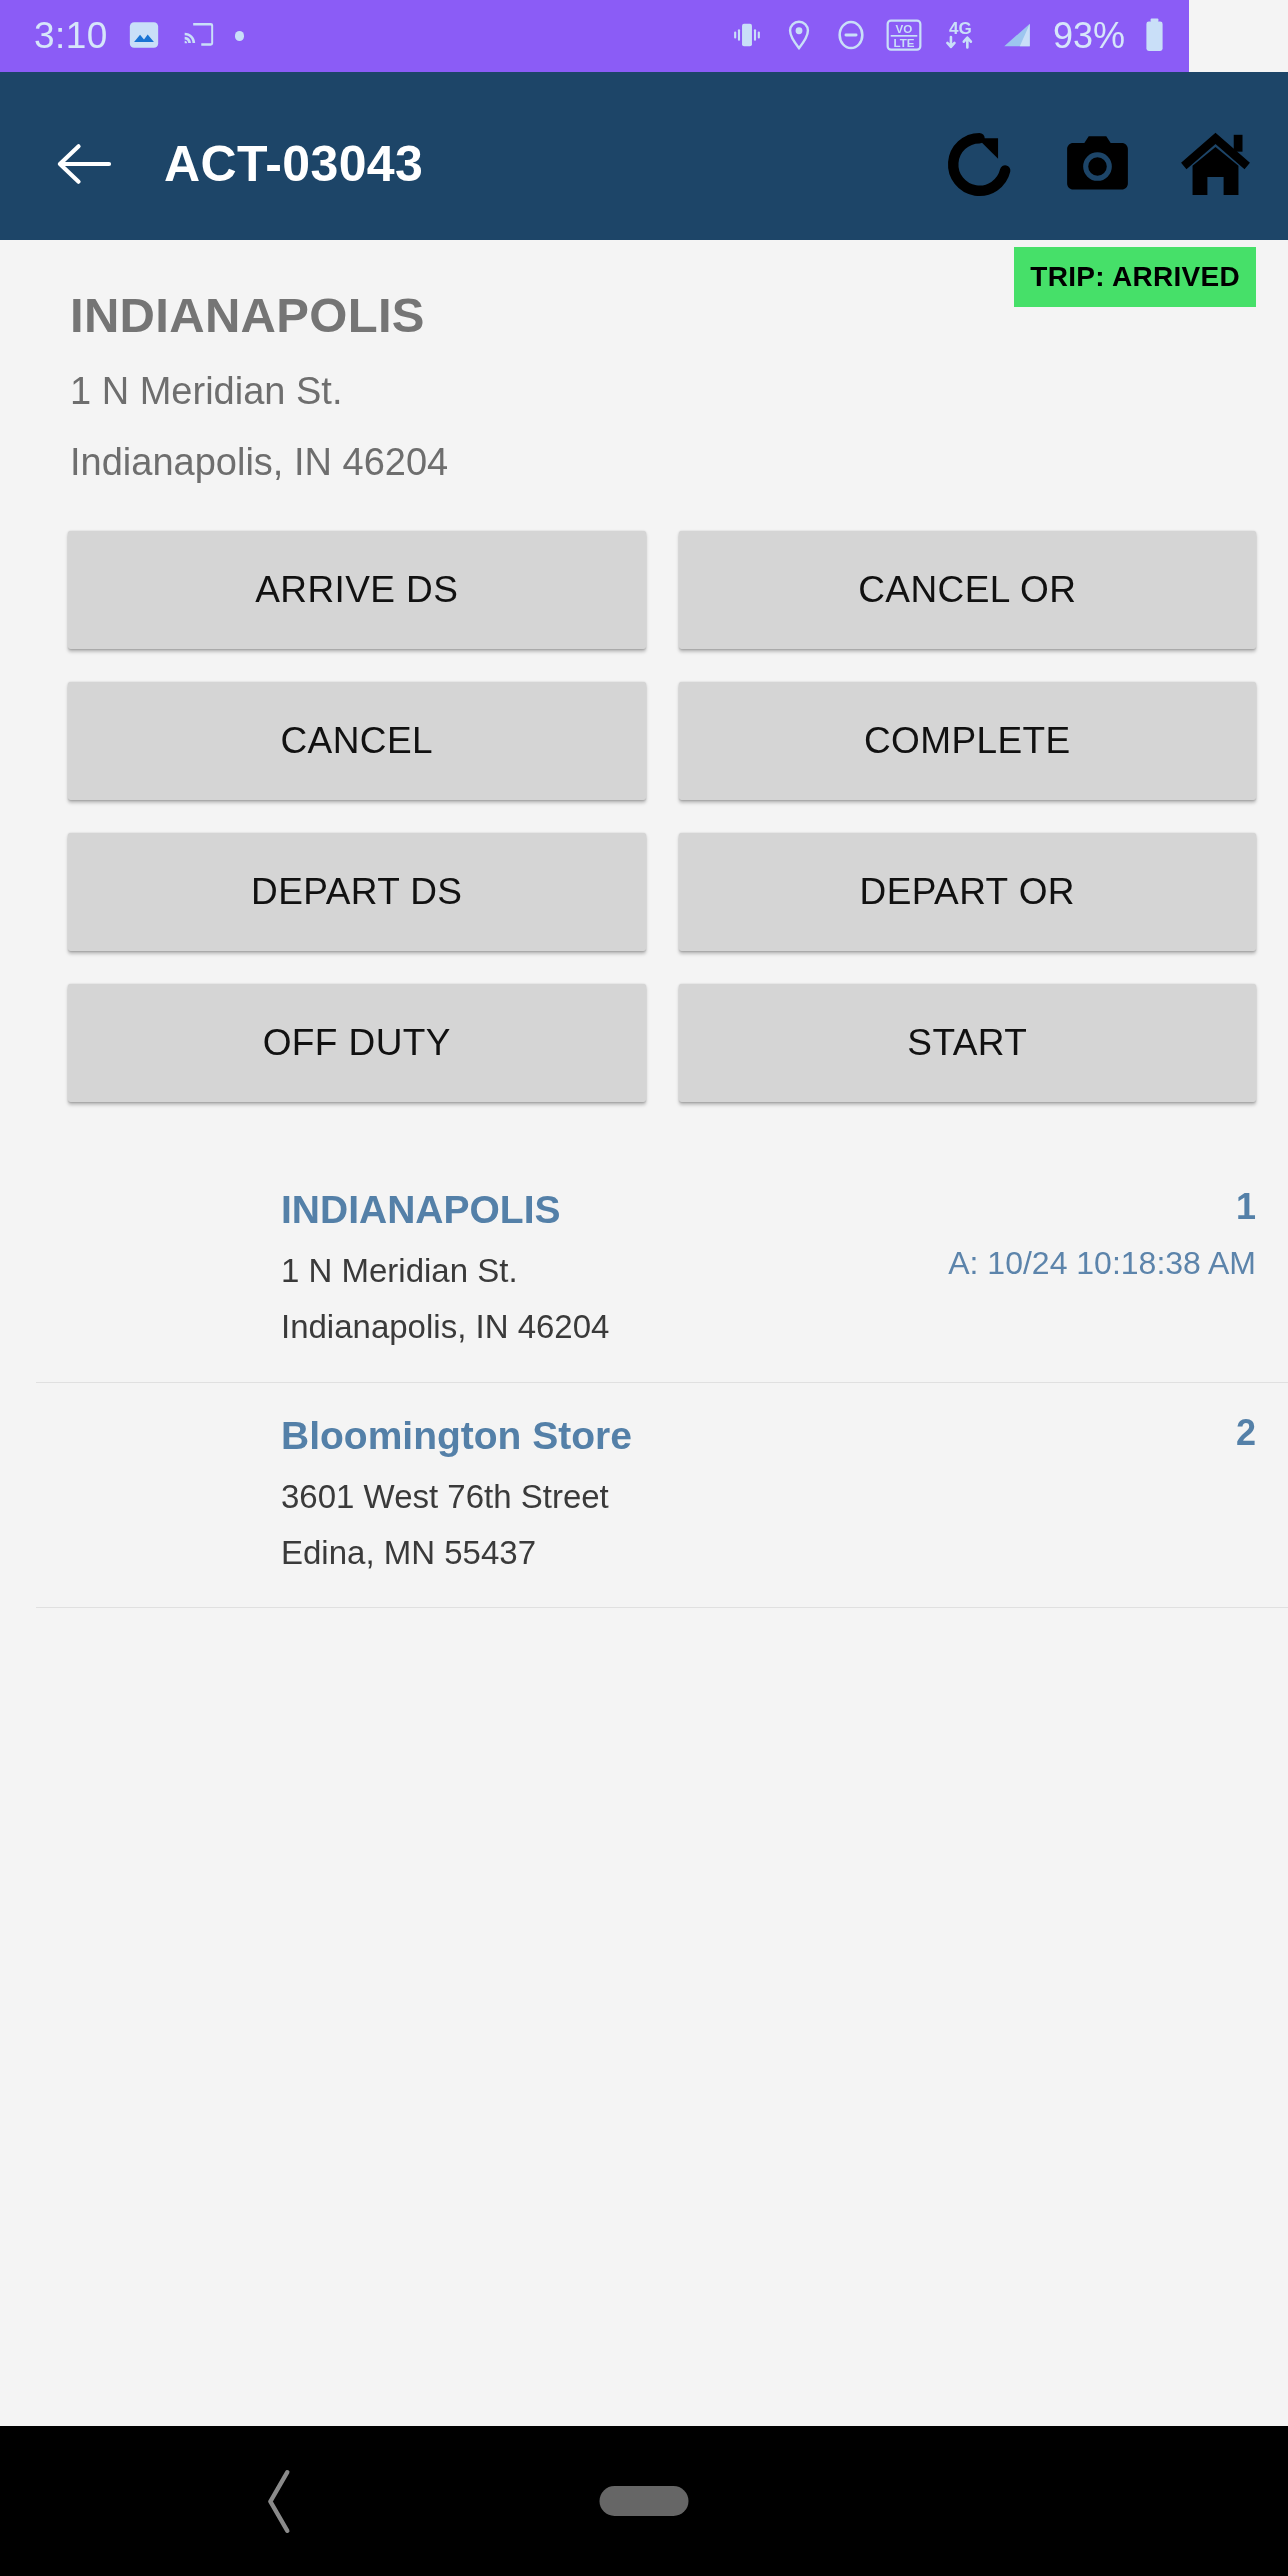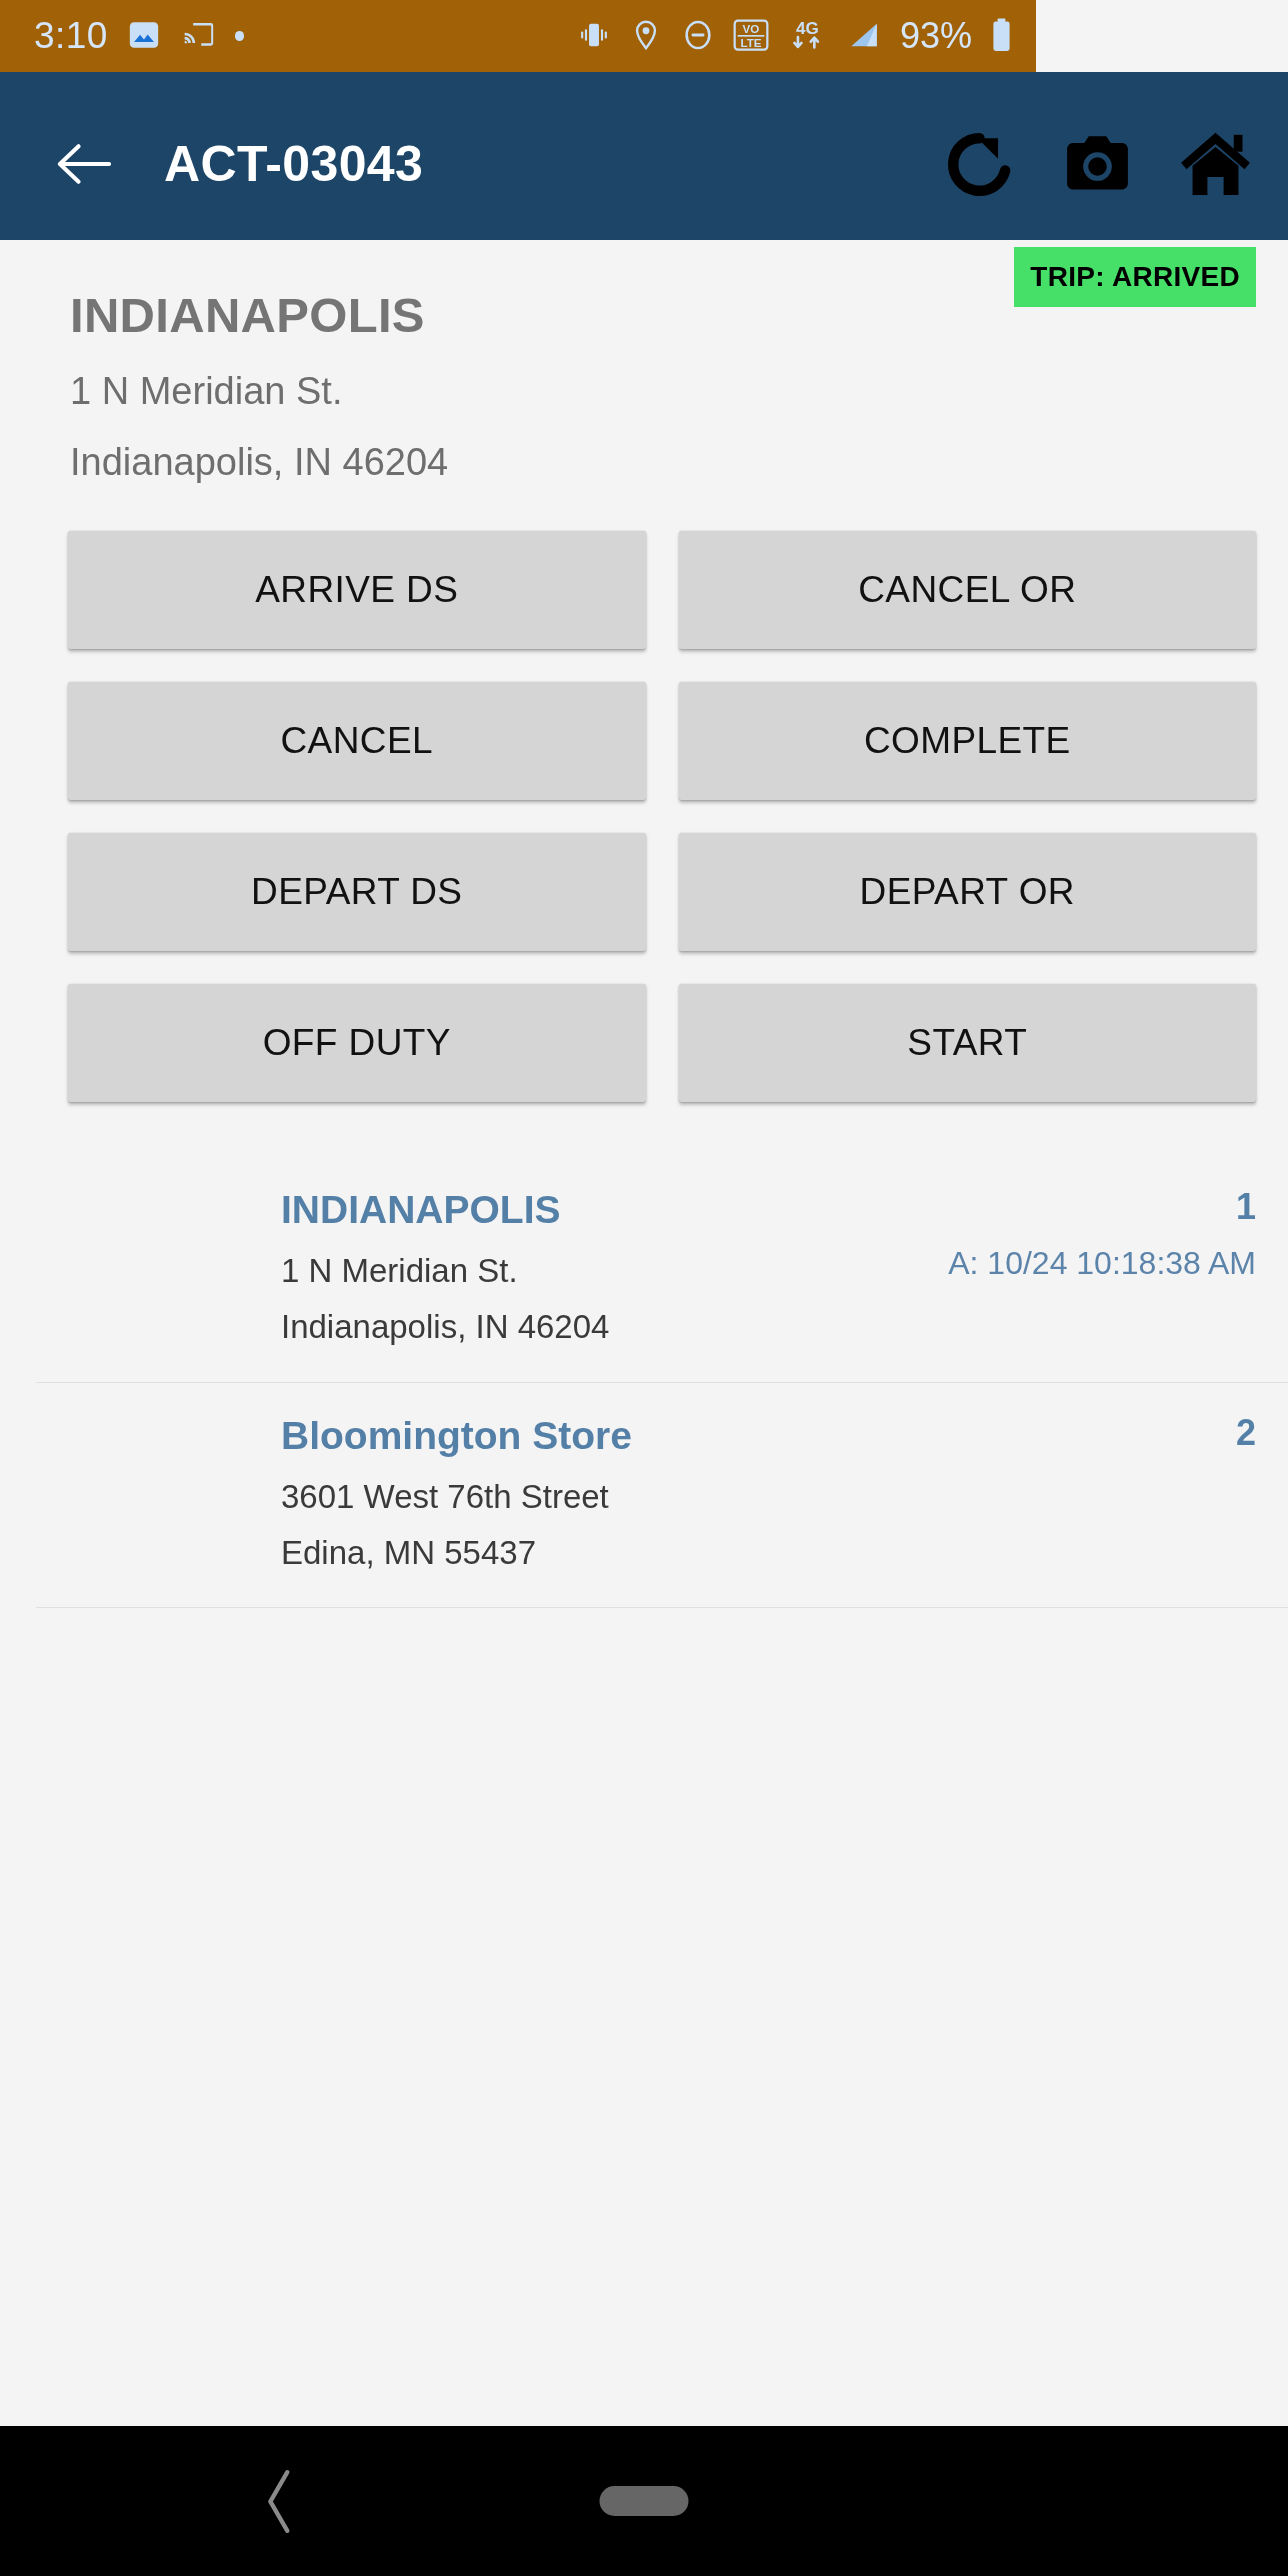--- a/index.html
+++ b/index.html
@@ -6,22 +6,22 @@
   html,body { width:1288px; height:2576px; }
   body {
     font-family:"Liberation Sans", sans-serif;
     background:#f4f4f4;
     -webkit-font-smoothing:antialiased;
   }
   #screen { position:relative; width:1288px; height:2576px; overflow:hidden; background:#f4f4f4; }
 
   
   .statusbar {
-    position:absolute; top:0; left:0; width:1036px; height:72px;
-    background:#a16207;
+    position:absolute; top:0; left:0; width:1189px; height:72px;
+    background:#8b5cf6;
     display:flex; align-items:center;
     padding:0 23px 0 34px;
   }
   .sb-left { display:flex; align-items:center; gap:19.7px; }
   .sb-time { color:#d6e6fa; font-size:37px; font-weight:400; letter-spacing:0.4px; }
   .sb-right { margin-left:auto; display:flex; align-items:center; gap:18px; }
   .sb-ico { display:block; }
   .sb-dot { width:9.8px; height:9.8px; border-radius:50%; background:#c9dff8; }
   .sb-pct { color:#d6e6fa; font-size:36px; font-weight:500; letter-spacing:0; }
 

